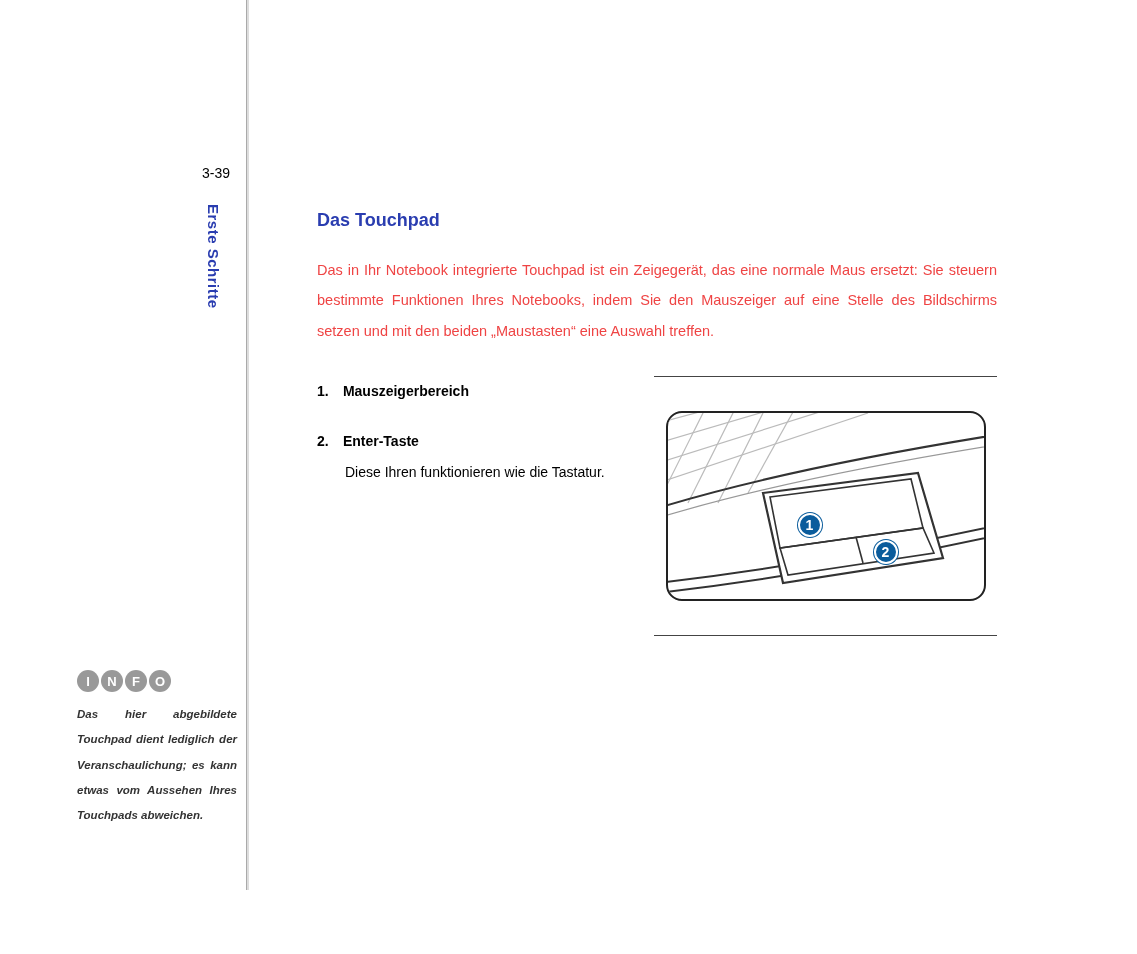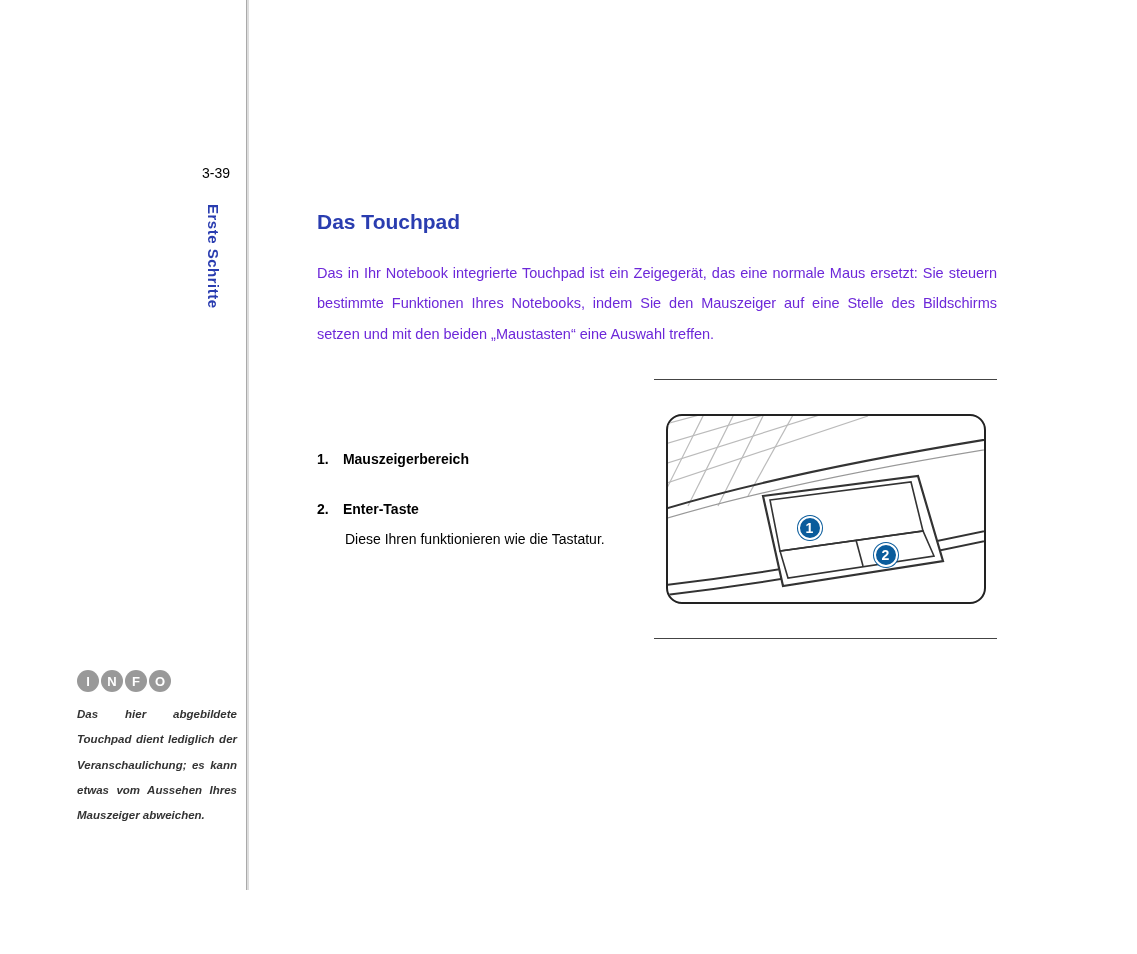--- a/index.html
+++ b/index.html
@@ -78,36 +78,36 @@
     text-align: justify;
     text-justify: inter-word;
   }
   .content {
     position: absolute;
     left: 317px;
     top: 210px;
     width: 680px;
   }
   .heading {
-    font-size: 21px;
+    font-size: 18px;
     font-weight: bold;
     color: #2a3db0;
     margin-bottom: 24px;
   }
   .intro {
     font-size: 14.5px;
     line-height: 2.1;
     text-align: justify;
-    color: #6d28d9;
+    color: #ef4444;
     margin-bottom: 30px;
   }
   .body-row {
     display: flex;
     gap: 37px;
-    align-items: center;
+    align-items: flex-start;
   }
   .list-col {
     width: 300px;
     font-size: 14px;
     line-height: 2.15;
   }
   .list-item {
     margin-bottom: 20px;
   }
   .list-num {
@@ -179,21 +179,21 @@
 
   <div class="sidebar-label">Erste Schritte</div>
 
   <div class="info-block">
     <div class="info-icons">
       <div class="info-icon">I</div>
       <div class="info-icon">N</div>
       <div class="info-icon">F</div>
       <div class="info-icon">O</div>
     </div>
-    <div class="info-text">Das hier abgebildete Touchpad dient lediglich der Veranschaulichung; es kann etwas vom Aussehen Ihres Mauszeiger abweichen.</div>
+    <div class="info-text">Das hier abgebildete Touchpad dient lediglich der Veranschaulichung; es kann etwas vom Aussehen Ihres Touchpads abweichen.</div>
   </div>
 
   <div class="content">
     <div class="heading">Das Touchpad</div>
     <div class="intro">Das in Ihr Notebook integrierte Touchpad ist ein Zeigegerät, das eine normale Maus ersetzt: Sie steuern bestimmte Funktionen Ihres Notebooks, indem Sie den Mauszeiger auf eine Stelle des Bildschirms setzen und mit den beiden „Maustasten“ eine Auswahl treffen.</div>
 
     <div class="body-row">
       <div class="list-col">
         <div class="list-item">
           <span class="list-num">1.</span>

